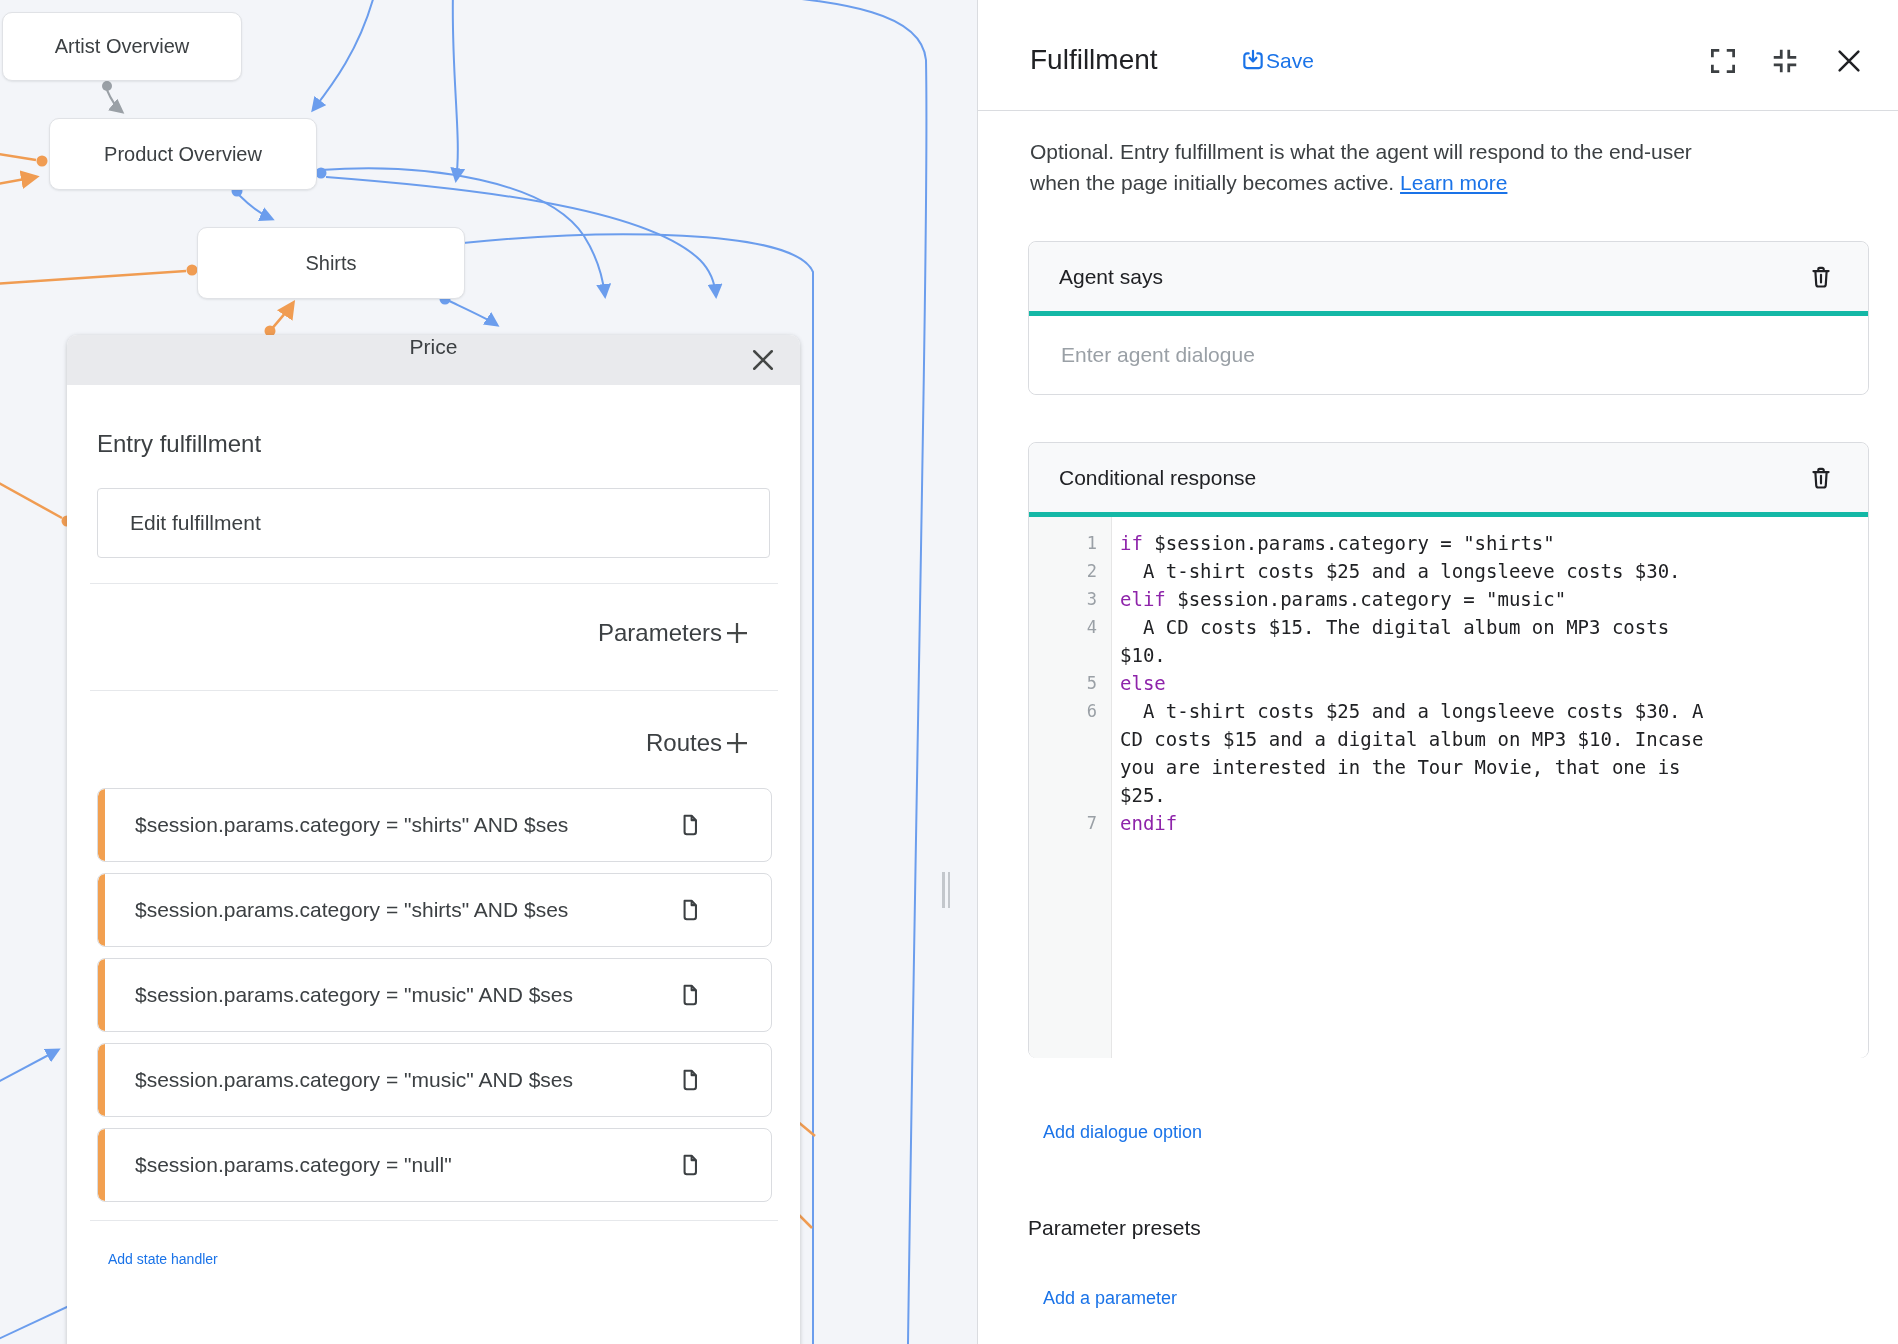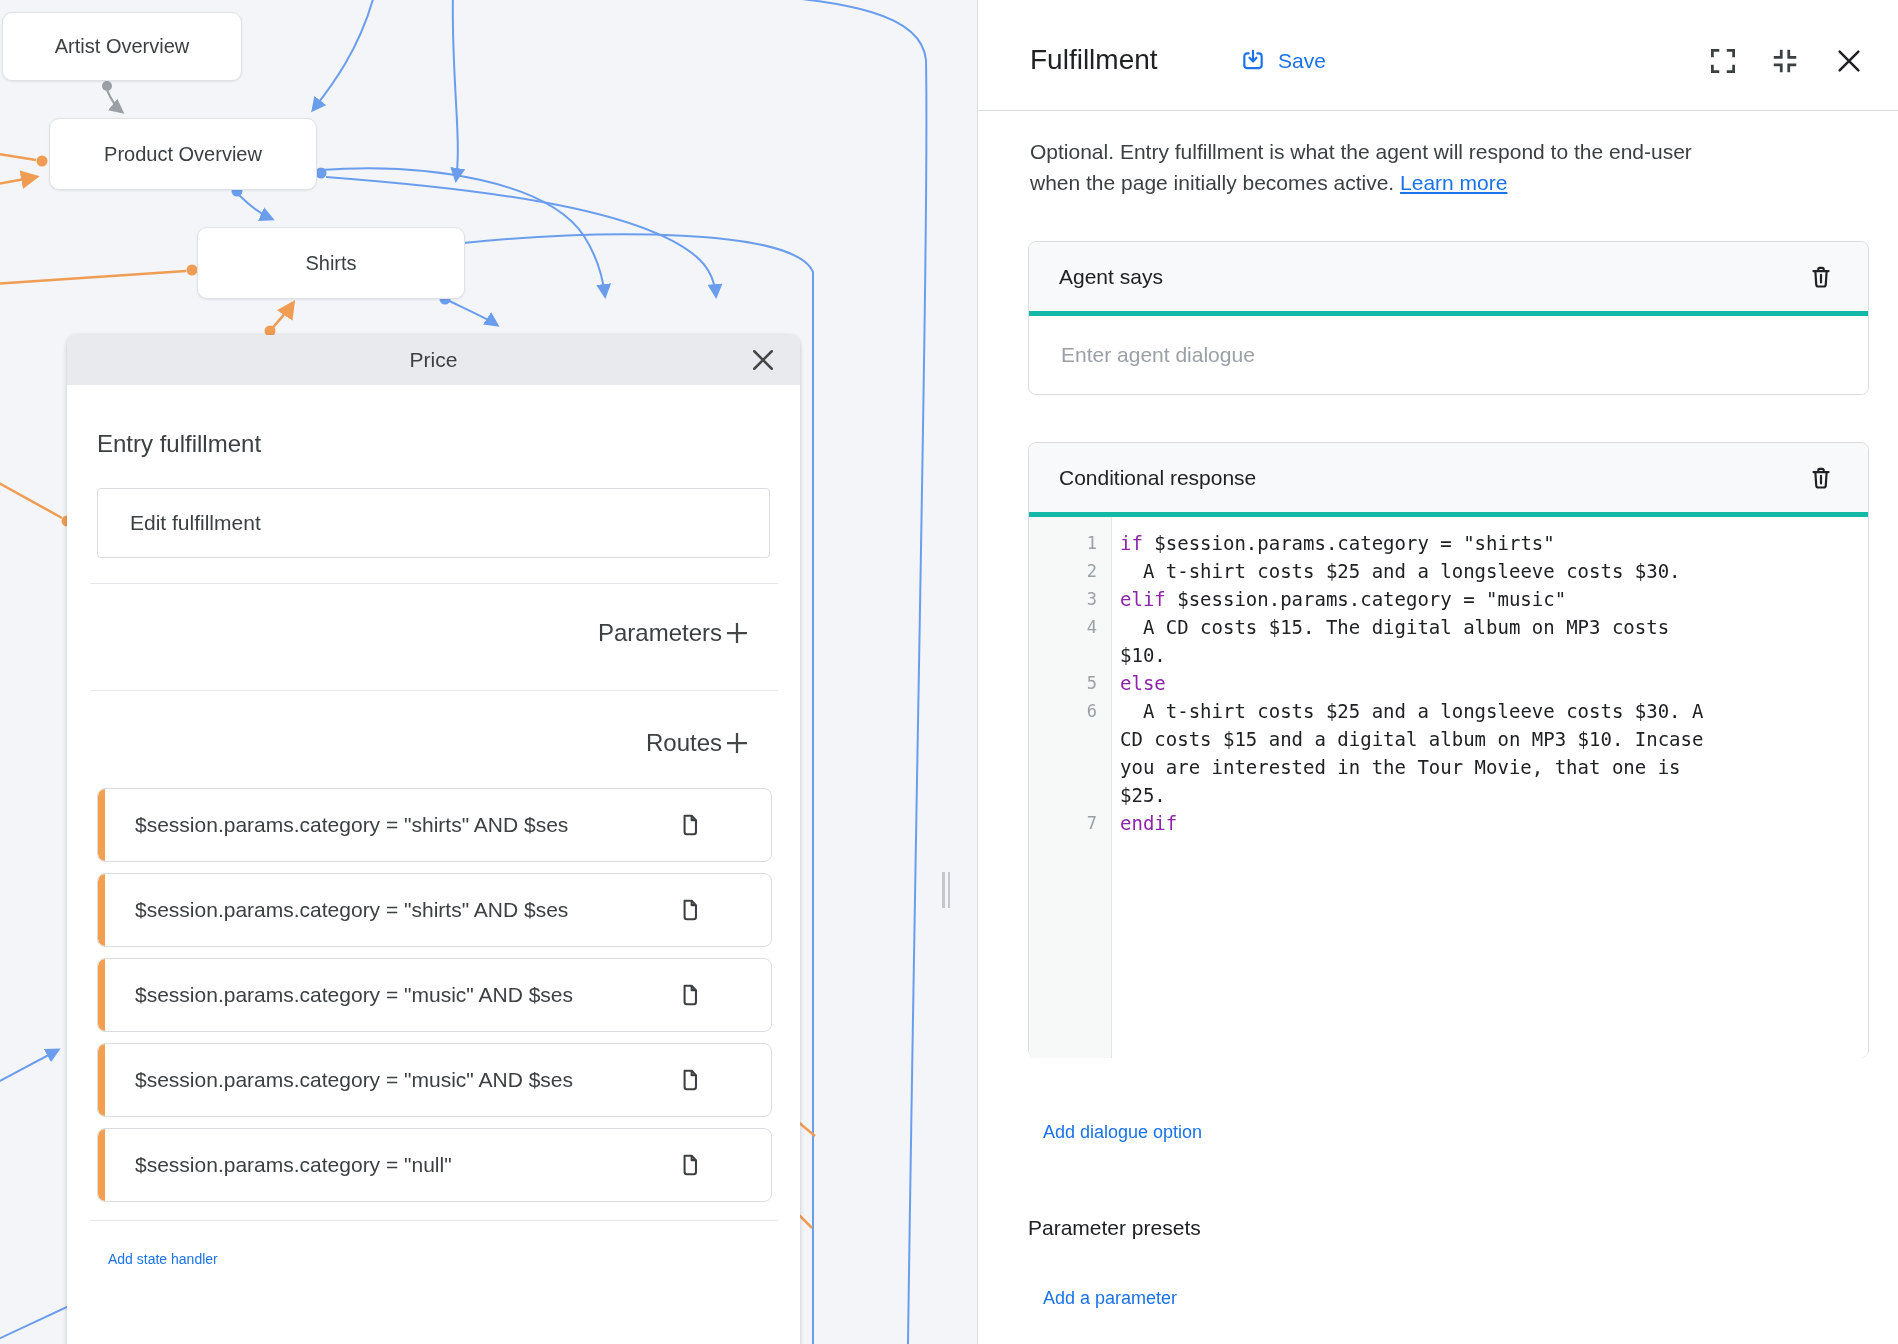--- a/index.html
+++ b/index.html
@@ -10,21 +10,21 @@
   #canvas{position:absolute;left:0;top:0;width:977px;height:1344px;background:#f3f5f9;}
   #edges{position:absolute;left:0;top:0;z-index:1;}
   .node{position:absolute;z-index:2;background:#fff;border:1px solid #e0e2e6;border-radius:10px;
         box-shadow:0 1px 2px rgba(60,64,67,.10);display:flex;align-items:center;justify-content:center;
         font-size:20px;font-weight:500;color:#3c4043;cursor:pointer;}
 
   
   #price-card{position:absolute;left:67px;top:335px;width:733px;height:1060px;z-index:3;
               background:#fff;border-radius:10px 10px 0 0;box-shadow:0 1px 4px rgba(60,64,67,.28);}
   #price-header{height:50px;background:#e9eaed;border-radius:10px 10px 0 0;position:relative;
-                display:flex;align-items:center;justify-content:center;font-size:21px;font-weight:500;color:#3c4043;}
+                display:flex;align-items:flex-start;justify-content:center;font-size:21px;font-weight:500;color:#3c4043;}
   #price-close{position:absolute;right:22px;top:10px;width:30px;height:30px;cursor:pointer;}
   .card-section-heading{font-size:24px;color:#3c4043;font-weight:400;}
   #entry-heading{position:absolute;left:30px;top:95px;}
   #edit-fulfillment{position:absolute;left:30px;top:153px;width:673px;height:70px;border:1px solid #dadce0;
                     border-radius:4px;display:flex;align-items:center;font-size:21px;color:#3c4043;cursor:pointer;padding-left:32px;box-sizing:border-box;}
   .hdiv{position:absolute;left:23px;width:688px;height:1px;background:#e6e8eb;}
   .section-row{position:absolute;left:30px;width:673px;display:flex;align-items:center;justify-content:flex-end;}
   .plus-btn{width:30px;height:30px;cursor:pointer;margin-right:18px;}
   #routes-list{position:absolute;left:30px;top:453px;width:675px;}
   .route-chip{position:relative;height:74px;margin-bottom:11px;border:1px solid #dadce0;border-radius:8px;
@@ -35,21 +35,21 @@
   #add-state-handler{position:absolute;left:41px;top:916px;font-size:14px;font-weight:500;color:#1a73e8;cursor:pointer;}
 
   
   #panel-divider{position:absolute;left:977px;top:0;width:1px;height:1344px;background:#dadce0;z-index:4;}
   #resize-handle{position:absolute;left:942px;top:872px;width:12px;height:36px;z-index:4;display:flex;gap:3px;cursor:col-resize;}
   #resize-handle i{display:block;width:2.5px;height:36px;background:#c3c7cc;}
 
   
   #panel{position:absolute;left:978px;top:0;width:920px;height:1344px;background:#fff;z-index:5;margin-top:18px;}
   #panel-title{position:absolute;left:52px;top:26px;font-size:28px;color:#202124;font-weight:400;}
-  #save-btn{position:absolute;left:262px;top:30px;display:flex;align-items:center;gap:12px;cursor:pointer;}
+  #save-btn{position:absolute;left:262px;top:30px;display:flex;align-items:center;cursor:pointer;}
   #save-btn .lbl{font-size:21px;font-weight:500;color:#1a73e8;}
   .hdr-icon{position:absolute;top:28px;width:30px;height:30px;cursor:pointer;}
   #icon-expand{left:730px;} #icon-collapse{left:792px;} #icon-close{left:856px;}
   #panel-hdiv{position:absolute;left:0;top:92px;width:920px;height:1px;background:#dadce0;}
   #panel-desc{position:absolute;left:52px;top:118px;width:852px;font-size:21px;line-height:31px;color:#3c4043;}
   #panel-desc a{color:#1a73e8;text-decoration:underline;cursor:pointer;}
 
   .fcard{position:absolute;left:50px;width:841px;border:1px solid #dadce0;border-radius:8px;background:#fff;box-sizing:border-box;}
   .fcard-header{height:74px;background:#f8f9fa;border-bottom:5px solid #14b8a6;border-radius:8px 8px 0 0;
                 display:flex;align-items:center;justify-content:space-between;padding:0 34px 0 30px;box-sizing:border-box;}

